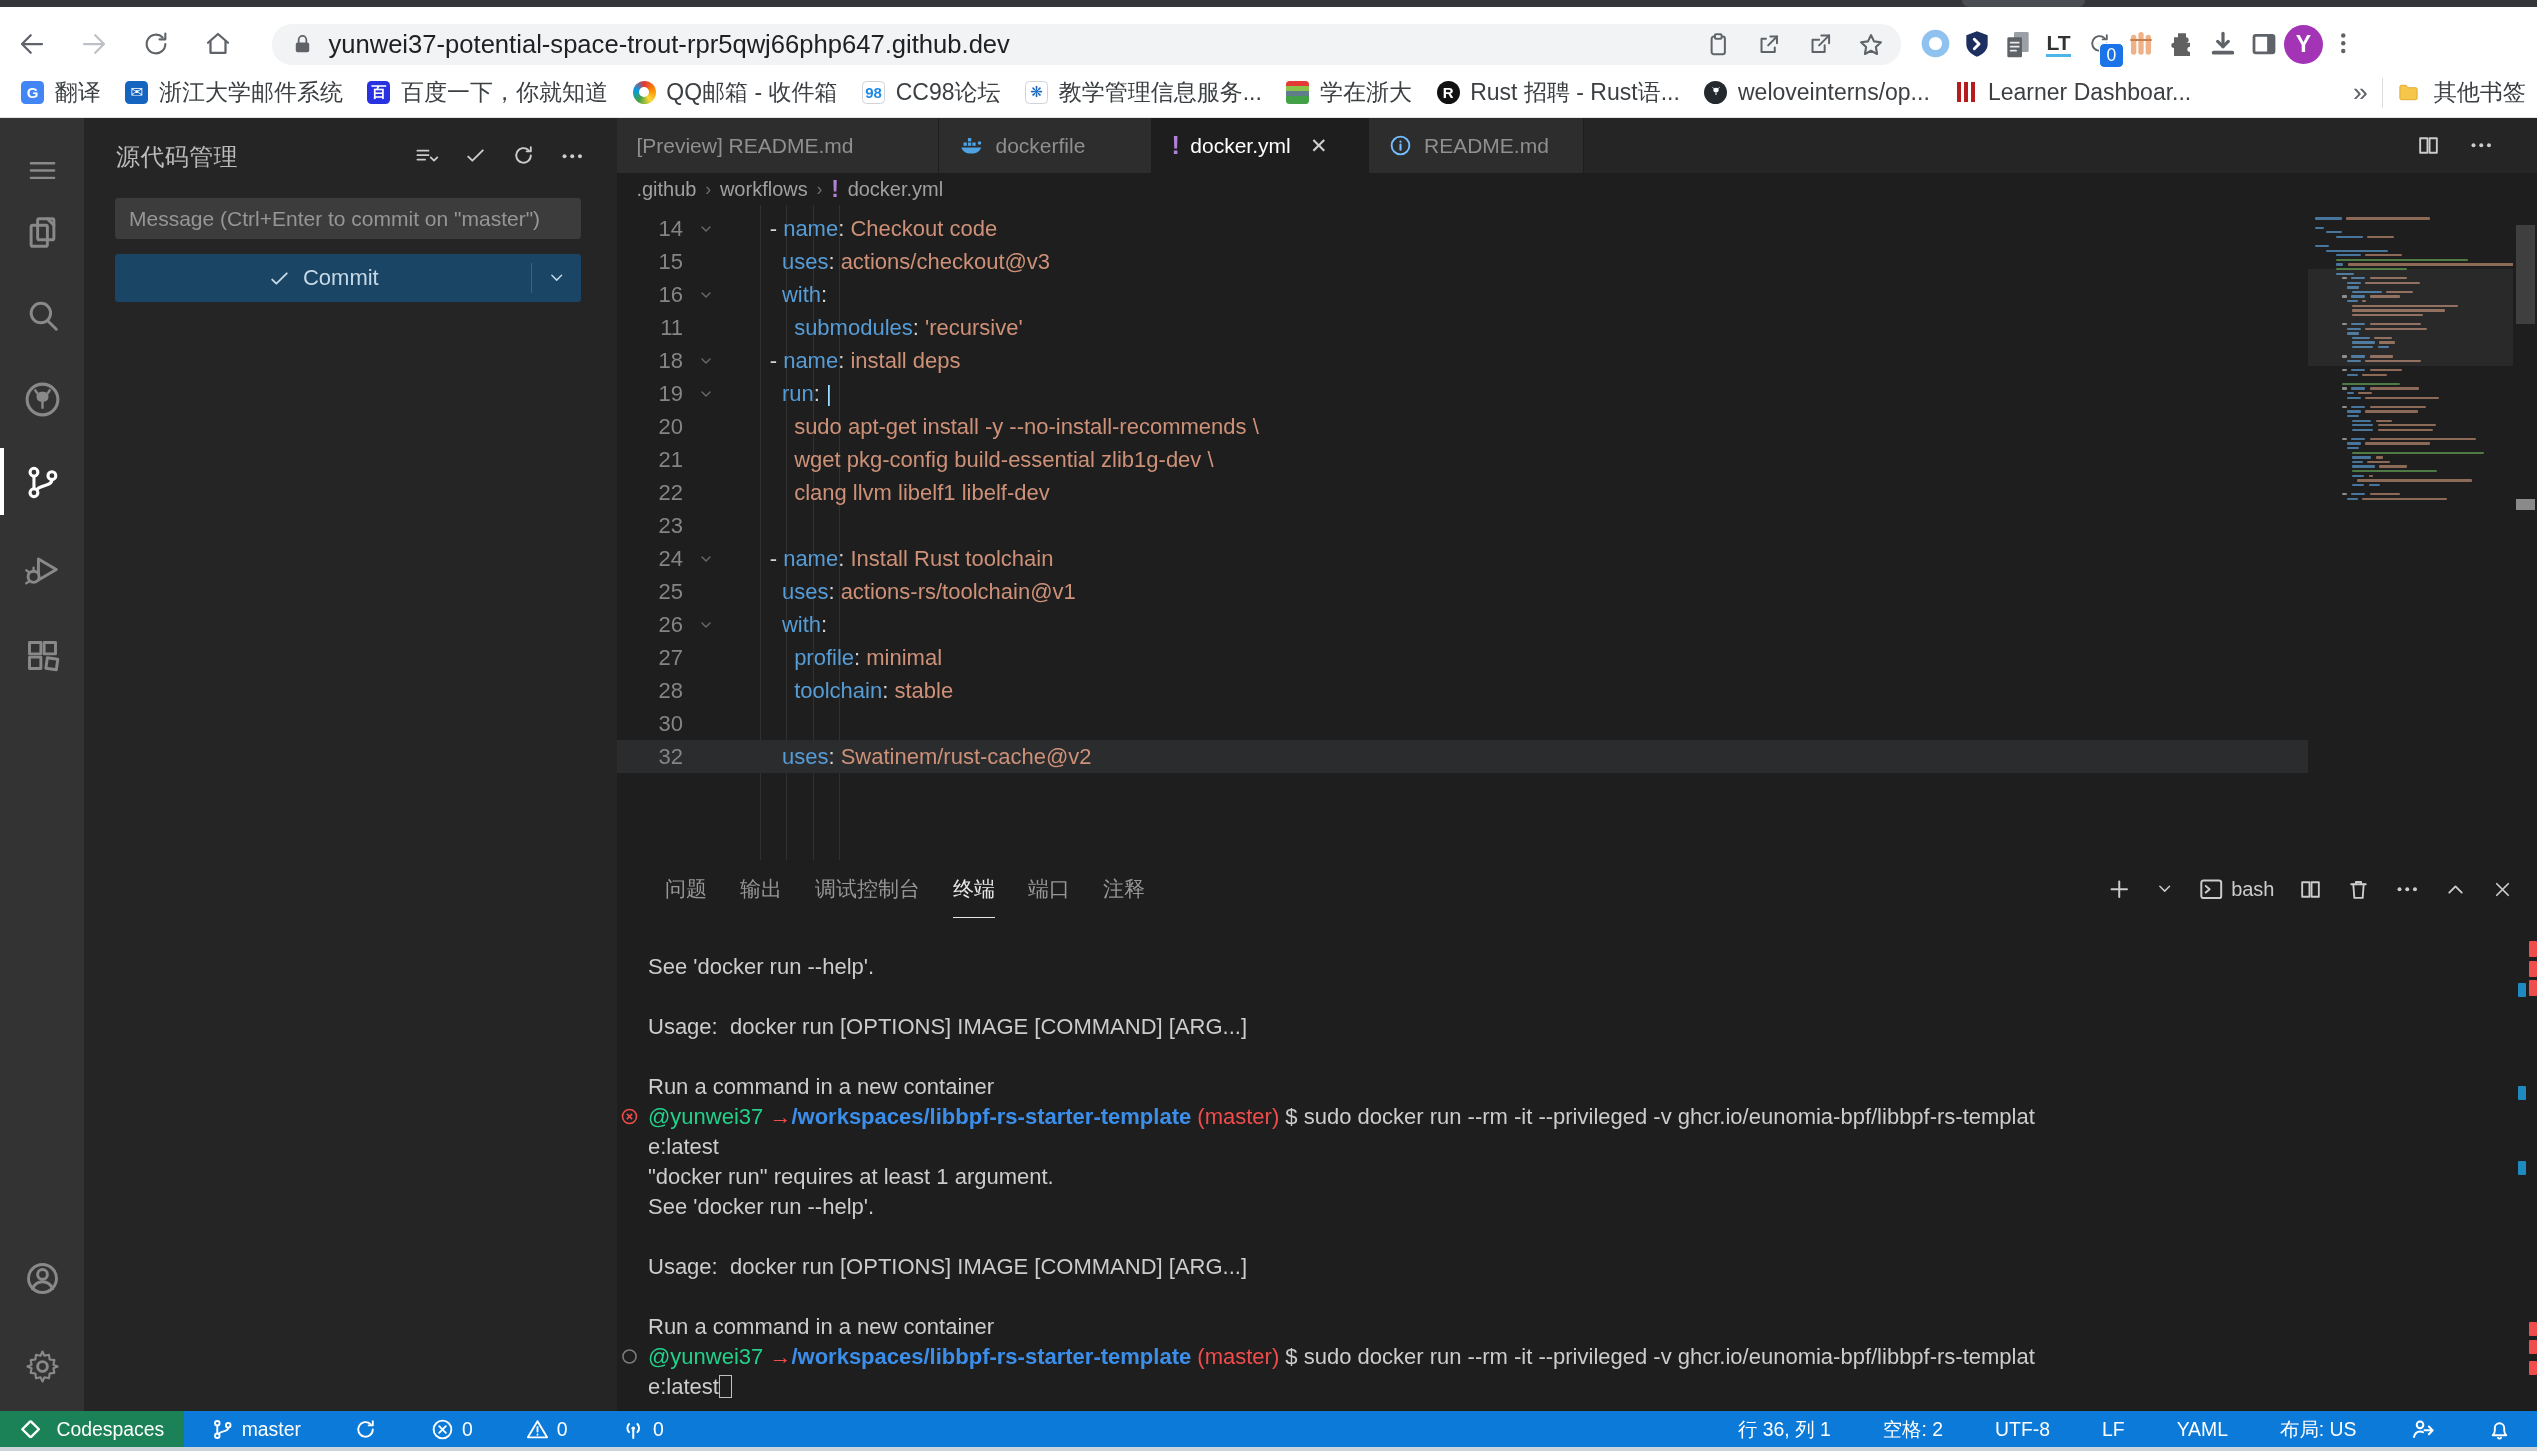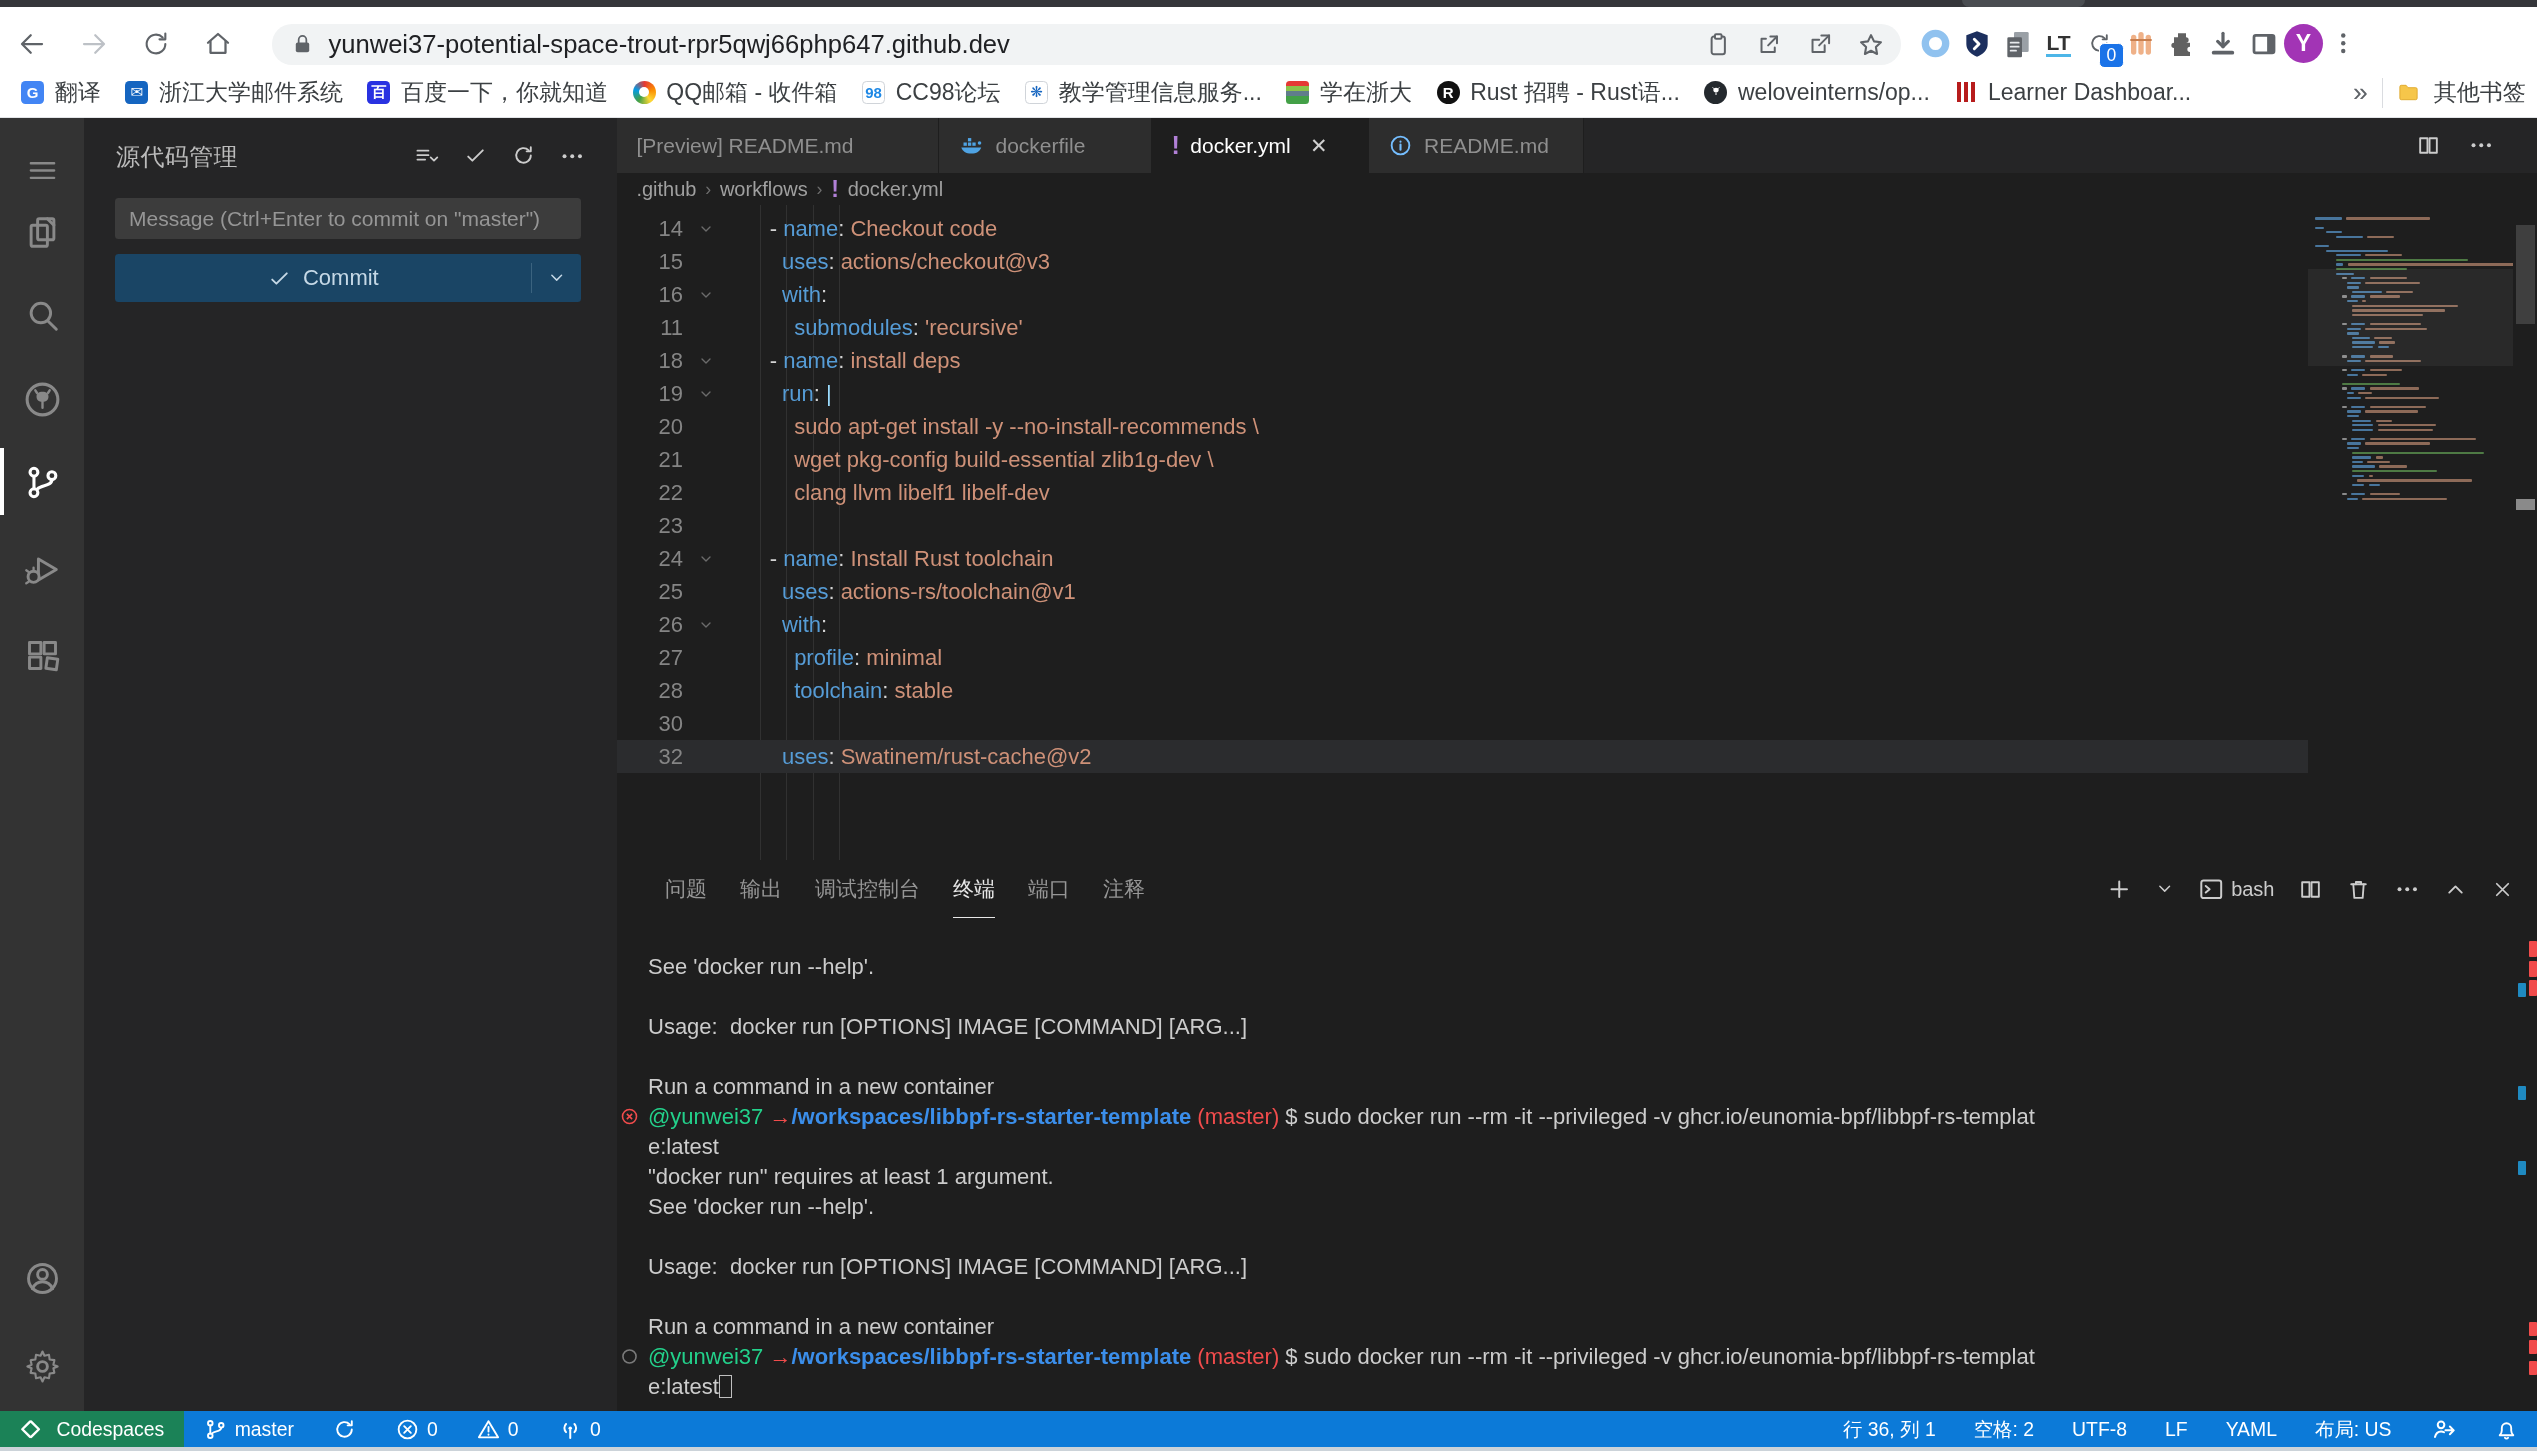--- a/index.html
+++ b/index.html
@@ -11,21 +11,21 @@
   
   #top-strip{left:0;top:0;width:2538px;height:7px;background:#35363a;}
   #tab-notch{left:1962px;top:0;width:123px;height:7px;background:#4a4d51;border-radius:0 0 7px 7px;}
   #toolbar{left:0;top:7px;width:2538px;height:60px;background:#ffffff;}
   .nav-ic{width:39px;height:39px;display:flex;align-items:center;justify-content:center;color:#5f6368;border-radius:50%;}
   .nav-ic.disabled{color:#bdc1c6;}
   #nav-group{left:12.3px;top:17.6px;display:flex;gap:23px;}
   #url-pill{left:272px;top:17px;width:1629px;height:41px;background:#f1f3f4;border-radius:20px;display:flex;align-items:center;padding:0 12.3px 0 19.4px;}
   #url-text{color:#202124;font-size:25.6px;margin-left:14px;flex:1;white-space:nowrap;overflow:hidden;}
   .pill-ic{width:35px;height:35px;display:flex;align-items:center;justify-content:center;color:#5f6368;margin-left:16px;}
-  #ext-group{left:1915px;top:16px;display:flex;align-items:center;gap:0;}
+  #ext-group{left:1915px;top:16px;display:flex;align-items:flex-end;gap:0;}
   .ext-ic{width:41px;height:41px;display:flex;align-items:center;justify-content:center;position:relative;color:#5f6368;}
   #avatar{width:39px;height:39px;border-radius:50%;background:#a234b5;color:#fff;font-size:23px;display:flex;align-items:center;justify-content:center;font-weight:bold;}
   #sync-badge{position:absolute;right:-3.5px;bottom:-3.5px;background:#1a73e8;color:#fff;font-size:17.6px;line-height:23px;padding:0 6.2px;border-radius:5.3px;border:1.8px solid #fff;}
   #lt-ic{font-weight:bold;color:#333;font-size:21px;border-bottom:3.5px solid #4db6e8;line-height:23px;}
 
   
   #bookmarks{left:0;top:67px;width:2538px;height:51px;background:#ffffff;border-bottom:0.9px solid #e2e4e7;display:flex;align-items:center;padding-left:8.8px;}
   .bm{display:flex;align-items:center;gap:10.6px;padding:0 12.3px;height:39px;border-radius:7px;}
   .bm-label{font-size:23px;color:#3c4043;white-space:nowrap;}
   .fav{width:23px;height:23px;border-radius:4.4px;display:flex;align-items:center;justify-content:center;font-size:15px;font-weight:bold;flex:0 0 auto;}
@@ -96,21 +96,21 @@
   #bash-label{font-size:20px;color:#cccccc;}
   #terminal{position:absolute;left:0;top:92px;width:1920px;font-family:"DejaVu Sans Mono","Liberation Mono",monospace;}
   .t-row{position:relative;height:30px;line-height:30px;font-size:22px;white-space:pre;padding-left:31px;color:#cccccc;}
   .tc-f{color:#cccccc;} .tc-g{color:#23d18b;} .tc-r{color:#f14c4c;} .tc-b{color:#3b8eea;font-weight:bold;}
   .t-gutter{position:absolute;left:1.8px;top:4.4px;width:21px;height:21px;}
   .t-cursor{display:inline-block;width:13.2px;height:23px;border:1.8px solid #bfbfbf;vertical-align:-3.5px;}
   .t-deco{position:absolute;border-radius:0.9px;}
 
   
   #statusbar{left:0;top:1411px;width:2538px;height:36px;background:#0c7ad8;display:flex;align-items:center;color:#ffffff;font-size:19.4px;}
-  .sb-item{display:flex;align-items:center;gap:7px;padding:0 19px;height:36px;white-space:nowrap;}
+  .sb-item{display:flex;align-items:center;gap:7px;padding:0 26px;height:36px;white-space:nowrap;}
   .sb-item.remote{background:#1b8257;padding:0 19.4px;gap:10.6px;}
   #sb-right{margin-left:auto;display:flex;align-items:center;}
   #bottom-strip{left:0;top:1447px;width:2538px;height:4.4px;background:#ccd3d9;}
 </style>
 </head>
 <body>
 
 <div id="page">
 
   <div class="abs" id="top-strip">

